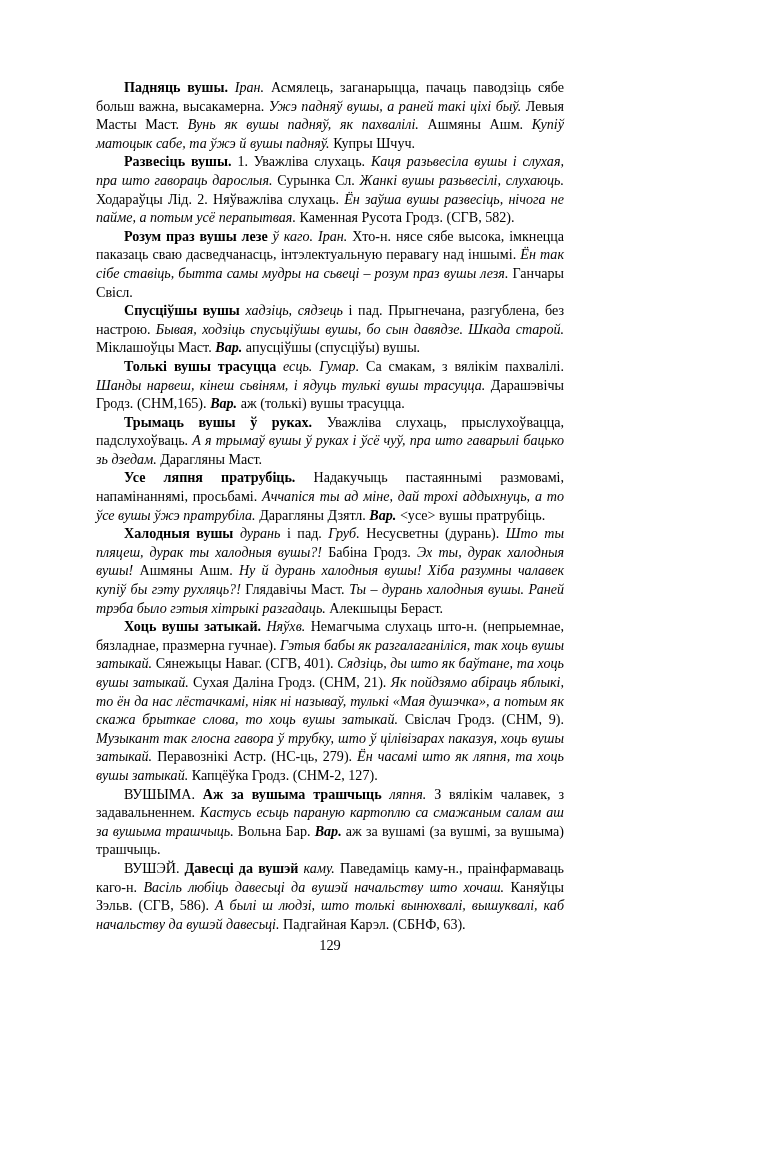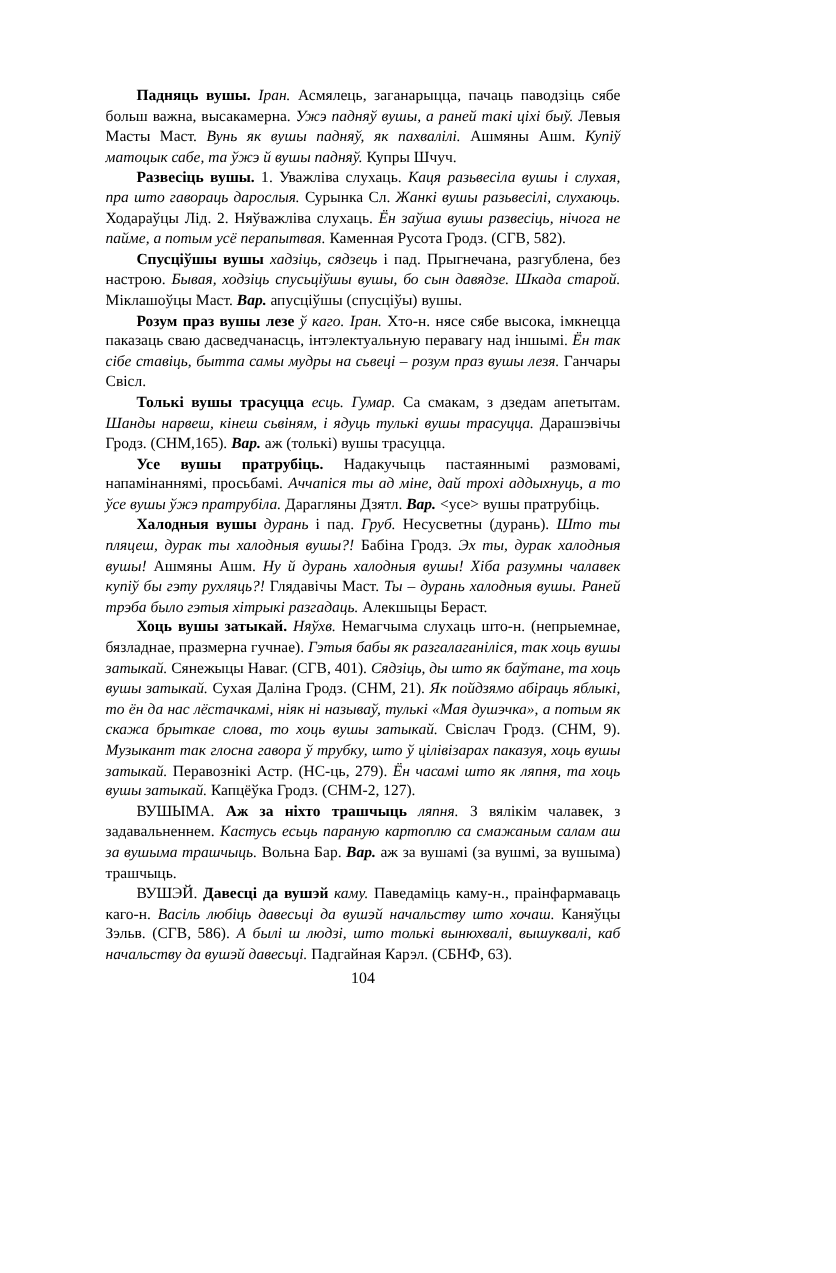--- a/index.html
+++ b/index.html
@@ -62,52 +62,55 @@
     <p class="entry">
       <span class="hw">Падняць вушы.</span>
       <span class="it">Іран.</span><span> Асмялець, заганарыцца, пачаць паводзіць сябе больш важна, высакамерна. </span><span class="it">Ужэ падняў вушы, а раней такі ціхі быў.</span><span> Левыя Масты Маст. </span><span class="it">Вунь як вушы падняў, як пахвалілі.</span><span> Ашмяны Ашм. </span><span class="it">Купіў матоцык сабе, та ўжэ й вушы падняў.</span><span> Купры Шчуч.</span>
     </p>
 
     <p class="entry">
       <span class="hw">Развесіць вушы.</span><span> 1. </span><span>Уважліва слухаць. </span><span class="it">Каця разьвесіла вушы і слухая, пра што гавораць дарослыя.</span><span> Сурынка Сл. </span><span class="it">Жанкі вушы разьвесілі, слухаюць.</span><span> Ходараўцы Лід. </span><span>2. </span><span>Няўважліва слухаць. </span><span class="it">Ён заўша вушы развесіць, нічога не пайме, а потым усё перапытвая.</span><span> Каменная Русота Гродз. (СГВ, 582).</span>
     </p>
 
     <p class="entry">
+      <span class="hw">Розум праз вушы лезе</span><span class="it"> ў каго.</span><span class="it"> Іран.</span><span> Хто-н. нясе сябе высока, імкнецца паказаць сваю дасведчанасць, інтэлектуальную перавагу над іншымі. </span><span class="it">Ён так сібе ставіць, бытта самы мудры на сьвеці – розум праз вушы лезя.</span><span> Ганчары Свісл.</span>
+    </p>
+
+    <p class="entry">
       <span class="hw">Спусціўшы вушы</span><span class="it"> хадзіць, сядзець</span><span> і пад.</span><span> Прыгнечана, разгублена, без настрою. </span><span class="it">Бывая, ходзіць спусьціўшы вушы, бо сын давядзе. Шкада старой.</span><span> Міклашоўцы Маст. </span><span class="bi">Вар.</span><span> апусціўшы (спусціўы) вушы.</span>
     </p>
 
     <p class="entry">
-      <span class="hw">Розум праз вушы лезе</span><span class="it"> ў каго.</span><span class="it"> Іран.</span><span> Хто-н. нясе сябе высока, імкнецца паказаць сваю дасведчанасць, інтэлектуальную перавагу над іншымі. </span><span class="it">Ён так сібе ставіць, бытта самы мудры на сьвеці – розум праз вушы лезя.</span><span> Ганчары Свісл.</span>
+      <span class="hw">Толькі вушы трасуцца</span><span class="it"> есць.</span><span class="it"> Гумар.</span><span> Са смакам, з вялікім пахвалілі.  </span><span class="it">Шанды нарвеш, кінеш сьвіням, і ядуць тулькі вушы трасуцца.</span><span> Дарашэвічы Гродз. (СНМ,165). </span><span class="bi">Вар.</span><span> аж (толькі) вушы трасуцца.</span>
     </p>
 
     <p class="entry">
-      <span class="hw">Толькі вушы трасуцца</span><span class="it"> есць.</span><span class="it"> Гумар.</span><span> Са смакам, з дзедам апетытам.  </span><span class="it">Шанды нарвеш, кінеш сьвіням, і ядуць тулькі вушы трасуцца.</span><span> Дарашэвічы Гродз. (СНМ,165). </span><span class="bi">Вар.</span><span> аж (толькі) вушы трасуцца.</span>
+      <span class="hw">Трымаць вушы ў руках.</span><span> Уважліва слухаць, прыслухоўвацца, падслухоўваць. </span><span class="it">А я трымаў вушы ў руках і ўсё чуў, пра што гаварылі бацько зь дзедам.</span><span> Дарагляны Маст.</span>
     </p>
 
 
-
     <p class="entry">
-      <span class="hw">Усе вушы пратрубіць.</span><span> Надакучыць пастаяннымі размовамі, напамінаннямі, просьбамі. </span><span class="it">Аччапіся ты ад міне, дай трохі аддыхнуць, а то ўсе вушы ўжэ пратрубіла.</span><span> Дарагляны Дзятл. </span><span class="bi">Вар.</span><span> &lt;усе&gt; вушы пратрубіць.</span>
+      <span class="hw">Усе ляпня пратрубіць.</span><span> Надакучыць пастаяннымі размовамі, напамінаннямі, просьбамі. </span><span class="it">Аччапіся ты ад міне, дай трохі аддыхнуць, а то ўсе вушы ўжэ пратрубіла.</span><span> Дарагляны Дзятл. </span><span class="bi">Вар.</span><span> &lt;усе&gt; вушы пратрубіць.</span>
     </p>
 
 
     <p class="entry">
       <span class="hw">Халодныя вушы</span><span class="it"> дурань</span><span> і пад.</span><span class="it"> Груб.</span><span> Несусветны (дурань). </span><span class="it">Што ты пляцеш, дурак ты халодныя вушы?!</span><span> Бабіна Гродз. </span><span class="it">Эх ты, дурак халодныя вушы!</span><span> Ашмяны Ашм. </span><span class="it">Ну й дурань халодныя вушы! Хіба разумны чалавек купіў бы гэту рухляць?!</span><span> Глядавічы Маст. </span><span class="it">Ты – дурань халодныя вушы. Раней трэба было гэтыя хітрыкі разгадаць.</span><span> Алекшыцы Бераст.</span>
     </p>
 
     <p class="entry">
       <span class="hw">Хоць вушы затыкай.</span><span class="it"> Няўхв.</span><span> Немагчыма слухаць што-н. (непрыемнае, бязладнае, празмерна гучнае). </span><span class="it">Гэтыя бабы як разгалаганіліся, так хоць вушы затыкай.</span><span> Сянежыцы Наваг. (СГВ, 401). </span><span class="it">Сядзіць, ды што як баўтане, та хоць вушы затыкай.</span><span> Сухая Даліна Гродз. (СНМ, 21). </span><span class="it">Як пойдзямо абіраць яблыкі, то ён да нас лёстачкамі, ніяк ні называў, тулькі «Мая душэчка», а потым як скажа брыткае слова, то хоць вушы затыкай.</span><span> Свіслач Гродз. (СНМ, 9). </span><span class="it">Музыкант так глосна гавора ў трубку, што    ў цілівізарах паказуя, хоць вушы затыкай.</span><span> Перавознікі Астр. (НС-ць, 279). </span><span class="it">Ён часамі што як ляпня, та хоць вушы затыкай.</span><span> Капцёўка Гродз. (СНМ-2, 127).</span>
     </p>
 
 
     <p class="entry">
-      <span>ВУШЫМА.</span><span class="hw"> Аж за ніхто трашчыць</span><span class="it"> ляпня.</span><span> З вялікім чалавек, з задавальненнем. </span><span class="it">Кастусь есьць параную картоплю са смажаным салам аш за вушыма трашчыць.</span><span> Вольна Бар. </span><span class="bi">Вар.</span><span> аж за вушамі (за вушмі, за вушыма) трашчыць.</span>
+      <span>ВУШЫМА.</span><span class="hw"> Аж за вушыма трашчыць</span><span class="it"> ляпня.</span><span> З вялікім чалавек, з задавальненнем. </span><span class="it">Кастусь есьць параную картоплю са смажаным салам аш за вушыма трашчыць.</span><span> Вольна Бар. </span><span class="bi">Вар.</span><span> аж за вушамі (за вушмі, за вушыма) трашчыць.</span>
     </p>
 
     <p class="entry">
       <span>ВУШЭЙ.</span><span class="hw"> Давесці да вушэй</span><span class="it"> каму.</span><span> Паведаміць каму-н., праінфармаваць каго-н. </span><span class="it">Васіль любіць давесьці да вушэй начальству што хочаш.</span><span> Каняўцы Зэльв. (СГВ, 586). </span><span class="it">А былі ш людзі, што толькі вынюхвалі, вышуквалі, каб начальству да вушэй давесьці.</span><span> Падгайная Карэл. (СБНФ, 63).</span>
     </p>
 
 
-    <p class="page-number">104</p>
+    <p class="page-number">129</p>
 
   </div>
 </div>
 
 </body></html>

